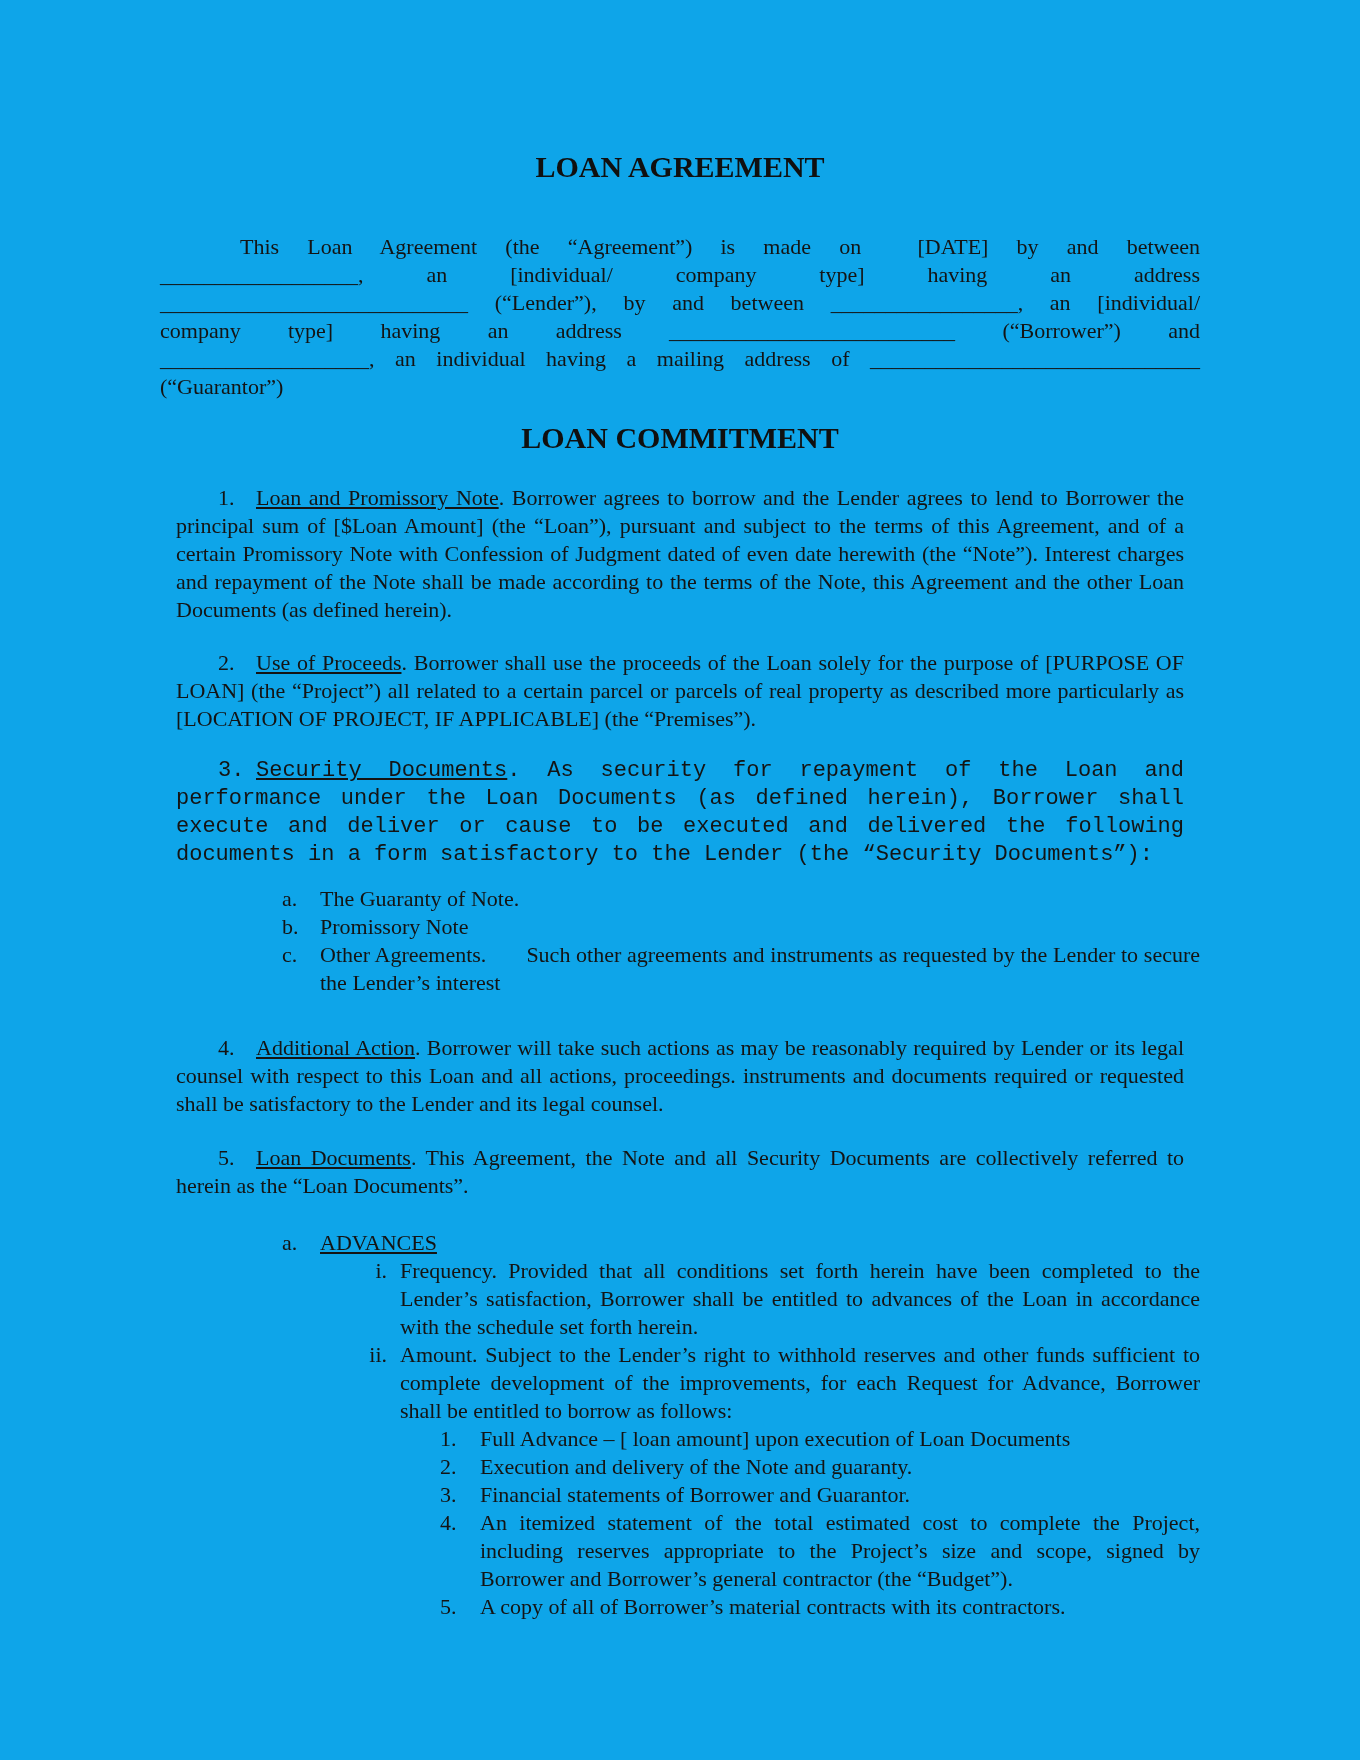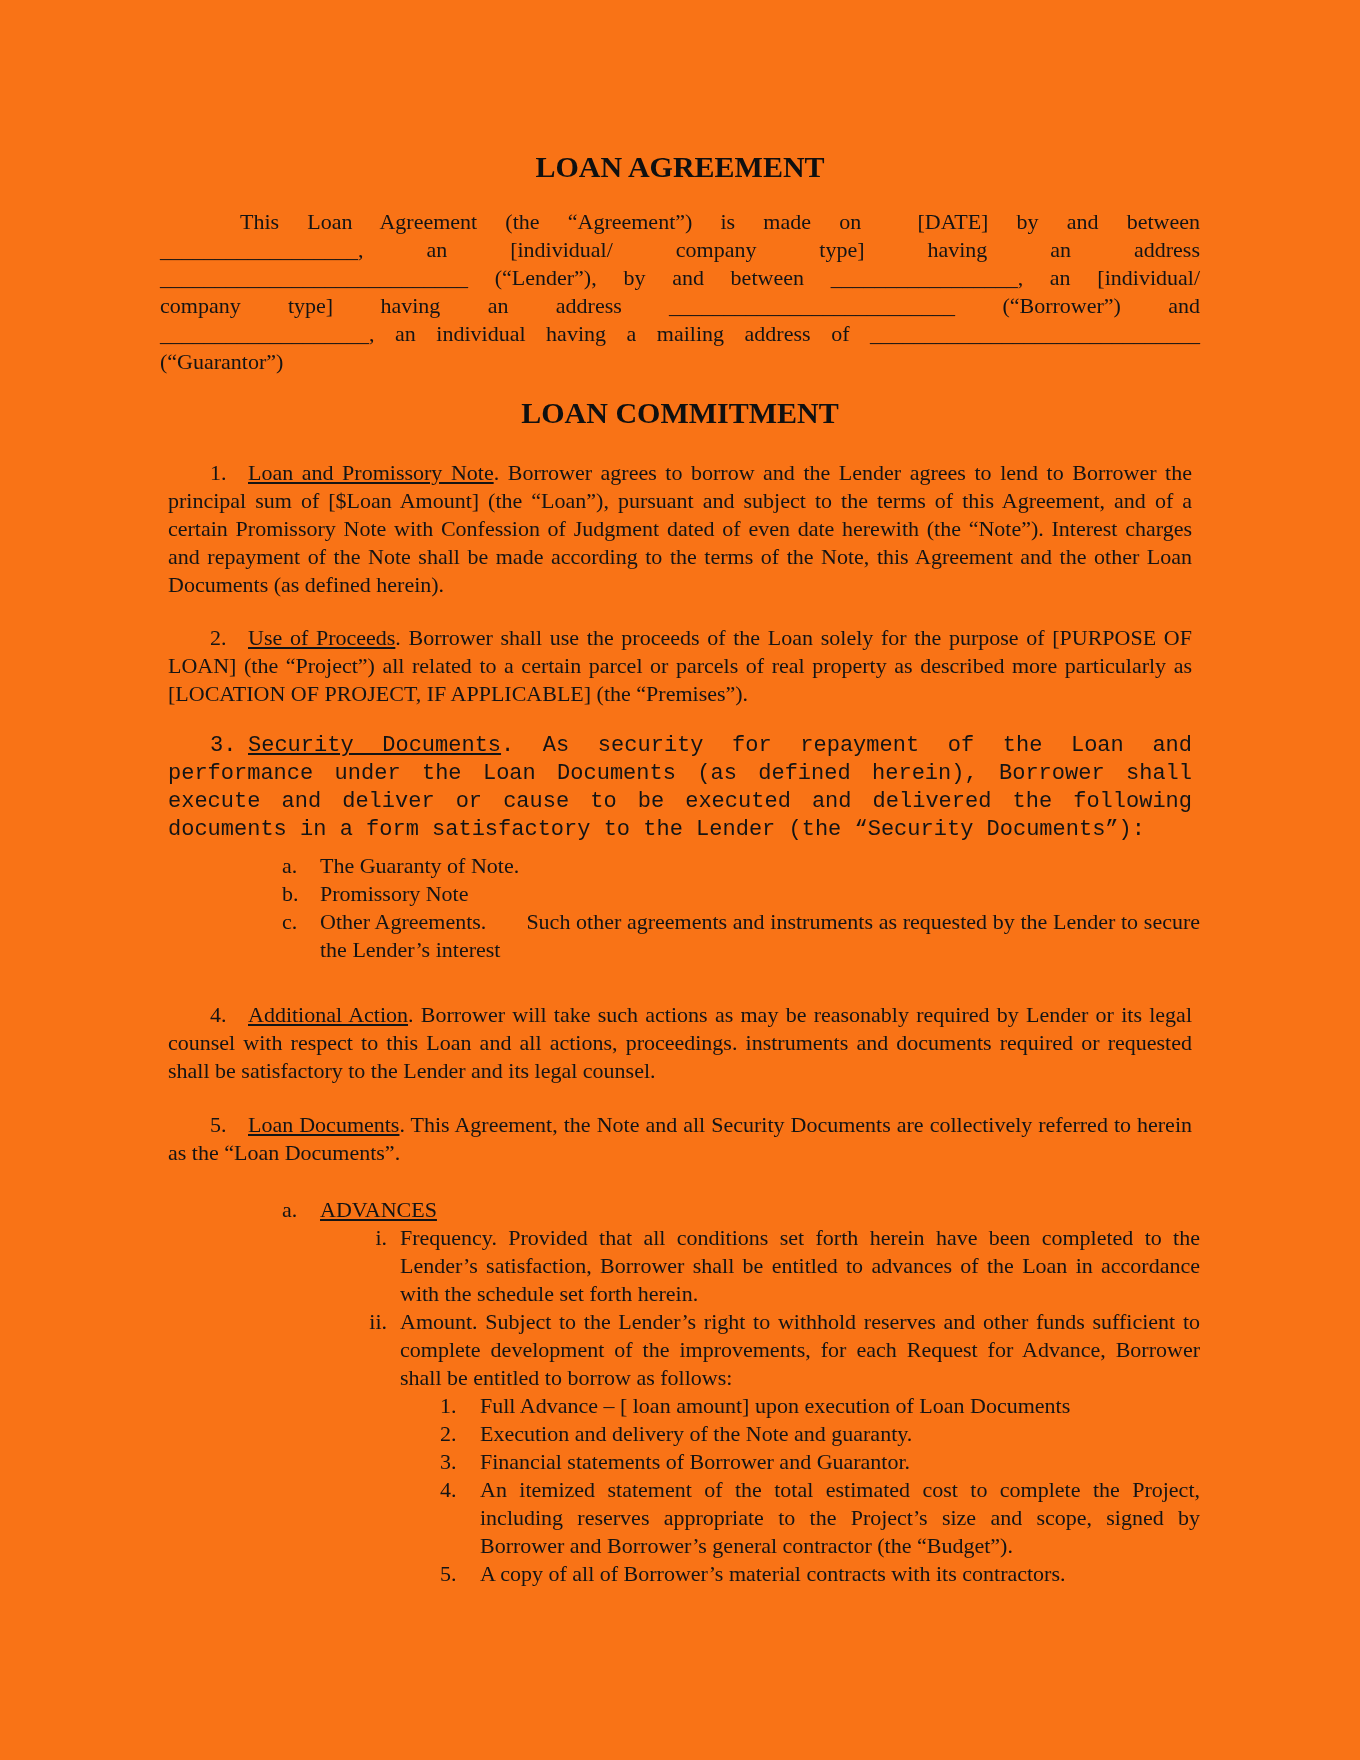--- a/index.html
+++ b/index.html
@@ -1,36 +1,36 @@
 <!DOCTYPE html>
 <html><head>
 <meta charset="utf-8">
 <style>
   html,body{margin:0;padding:0;background:#ffffff;}
   .page{
     position:relative;
     width:1360px;height:1760px;
     box-sizing:border-box;
     padding:150px 160px 0 160px;
-    background:#f97316;
+    background:#0ea5e9;
     color:#141414;
     font-family:"Liberation Serif","DejaVu Serif",serif;
     font-size:22px;line-height:28px;
     overflow:hidden;
   }
   .doc-title,.doc-heading{
     font-size:30px;line-height:34px;font-weight:700;
     text-align:center;margin:0;color:#101010;
   }
-  .intro{margin-top:24px;}
+  .intro{margin-top:49px;}
   .jline{text-align:justify;text-align-last:justify;}
   .jline.indent{padding-left:80px;}
   .jline.lastline{text-align:center;text-align-last:left;}
   .doc-heading{margin-top:20px;}
-  .section{margin:8px;text-align:justify;text-indent:42px;}
+  .section{margin:16px;text-align:justify;text-indent:42px;}
   .s1{margin-top:29px;}
   .s2{margin-top:25px;}
   .s3{margin-top:24px;font-family:Liberation Mono, monospace;}
   .s4{margin-top:37px;}
   .s5{margin-top:26px;}
   .num{display:inline-block;width:38px;text-indent:0;}
   .sec-title{text-decoration:underline;}
   .sublist{margin-top:8px;}
   .item-a{margin-left:160px;text-indent:-38px;text-align:justify;}
   .mk-a{display:inline-block;width:38px;text-indent:0;}

